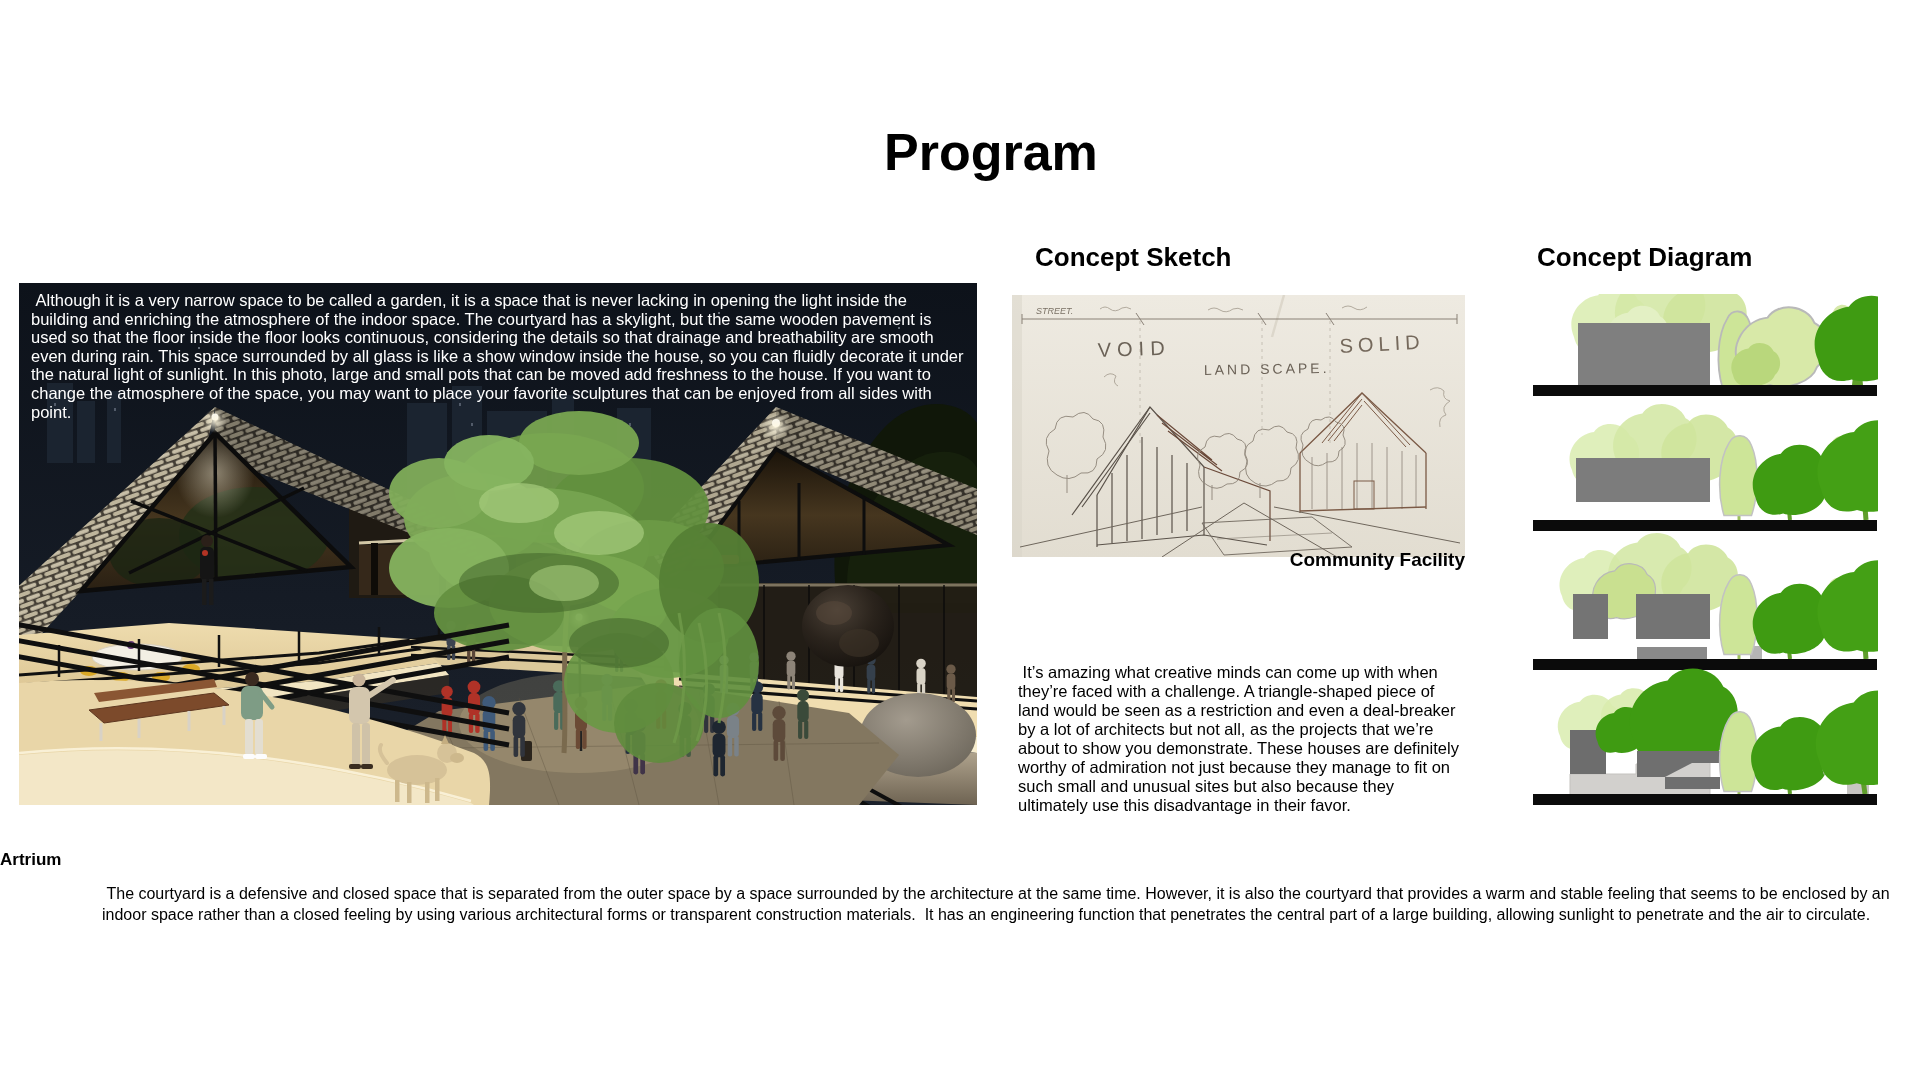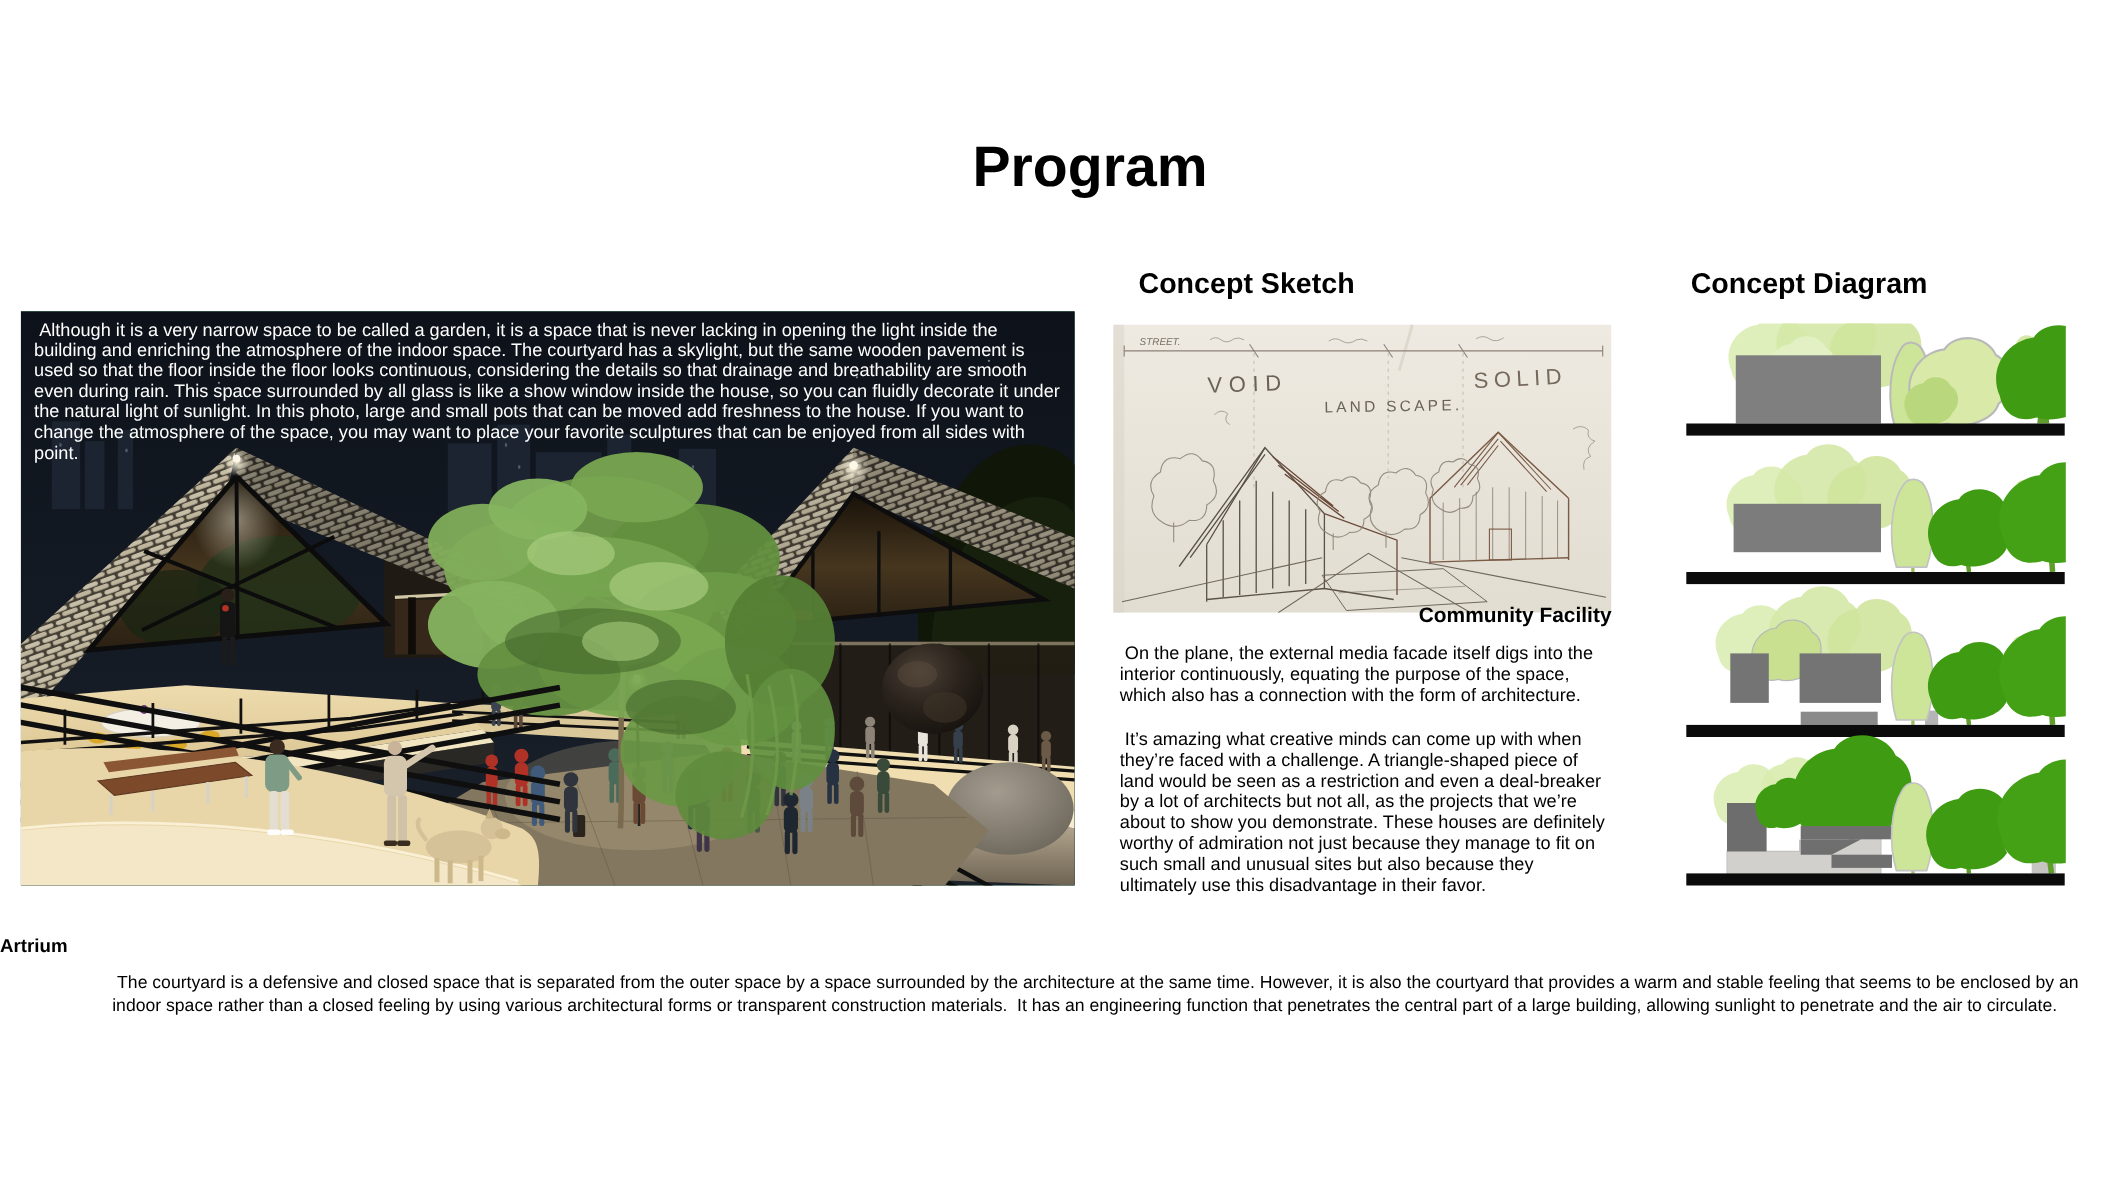--- a/index.html
+++ b/index.html
@@ -454,21 +454,20 @@
       <g stroke="#6e665c" stroke-width="1" fill="none">
         <path d="M8,252 L190,212"></path>
         <path d="M448,248 L262,212"></path>
         <path d="M150,262 L232,208 L325,262"></path>
         <path d="M190,228 L300,222 L340,252 L212,260 Z" stroke-width="0.9"></path>
         <path d="M205,244 L320,238" stroke-width="0.7" opacity="0.7"></path>
       </g>
     </svg>
   </div>
   <h3 class="abs sketch-caption">Community Facility</h3>
-  <p class="abs mid-para p1"> On the plane, the external media facade itself digs into the interior continuously, equating the purpose of the space, which also has a connection with the form of architecture.</p>
   <p class="abs mid-para p2"> It’s amazing what creative minds can come up with when they’re faced with a challenge. A triangle-shaped piece of land would be seen as a restriction and even a deal-breaker by a lot of architects but not all, as the projects that we’re about to show you demonstrate. These houses are definitely worthy of admiration not just because they manage to fit on such small and unusual sites but also because they ultimately use this disadvantage in their favor.</p>
 
   <h2 class="abs h-diagram">Concept Diagram</h2>
   <div class="abs diagram-img">
     <svg width="346" height="514" viewBox="0 0 346 514">
       <defs>
         <path id="blobL" d="M-30,10 C-38,-8 -25,-26 -8,-28 C0,-40 22,-38 28,-24 C40,-18 40,2 30,10 C26,22 6,28 -6,24 C-20,28 -28,20 -30,10 Z"></path>
         <path id="colT" d="M-12,30 C-18,10 -16,-15 -8,-28 C-4,-36 6,-36 10,-26 C16,-12 16,12 10,30 Z"></path>
       </defs>
 

